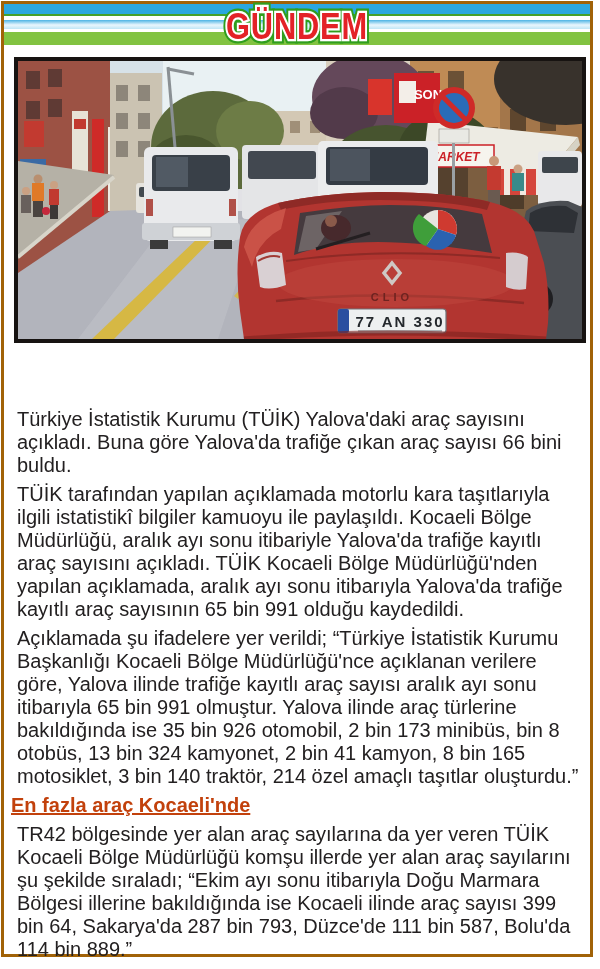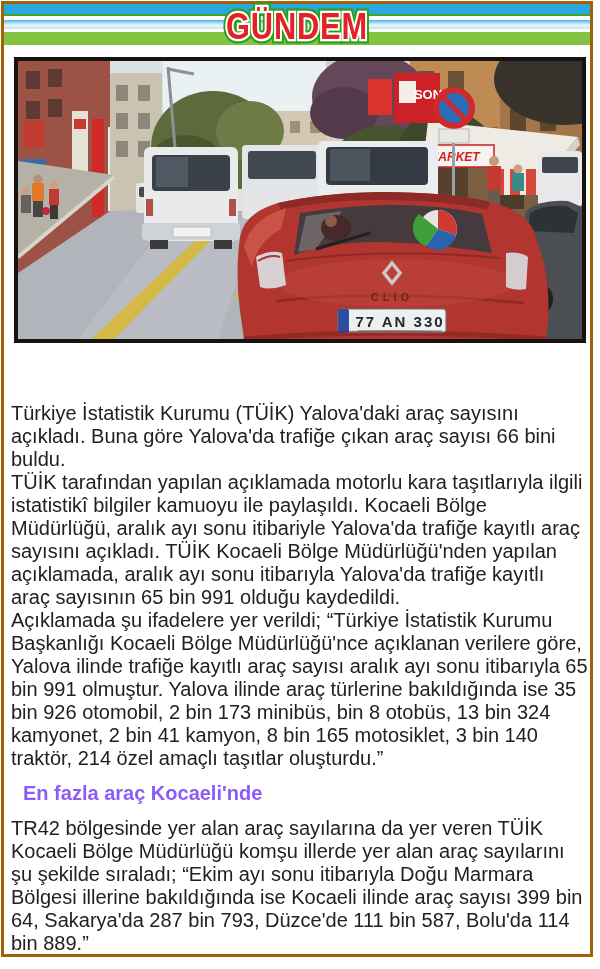--- a/index.html
+++ b/index.html
@@ -31,22 +31,22 @@
   }
   .photo-frame svg{display:block;}
   
   .headline{position:absolute;top:344px;left:2px;width:582px;height:58px;}
   .headline text{fill:#201c1d;font-weight:bold;}
   
   .body-text{
     position:absolute;top:398px;left:7px;width:577px;
     font-size:20px;line-height:23px;color:#232021;
   }
-  .body-text p{margin:0;}
-  .body-text h2{margin:12px;font-size:20px;line-height:23px;font-weight:bold;color:#8b5cf6;}
+  .body-text p{margin:6px;}
+  .body-text h2{margin:0;font-size:20px;line-height:23px;font-weight:bold;color:#c2410c;text-decoration:underline;}
 </style>
 </head>
 <body>
 
 <div class="page">
 
   <div class="stripes">
     <div class="s-blue"></div>
     <div class="s-dgreen"></div>
     <div class="s-white1"></div>

